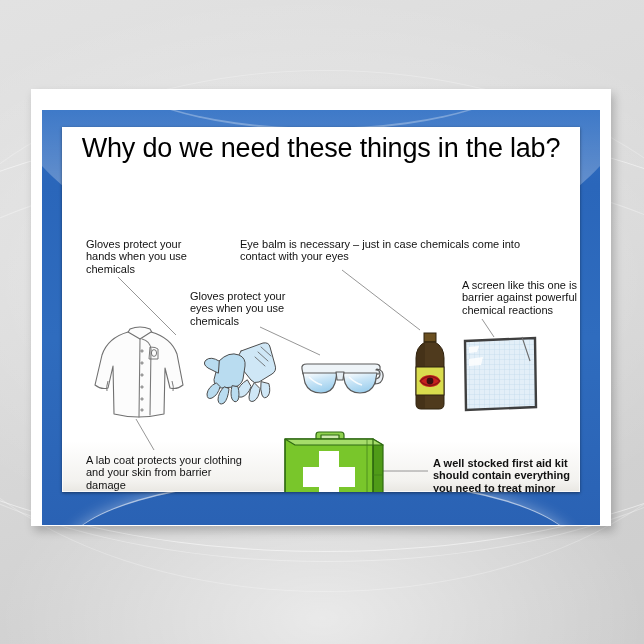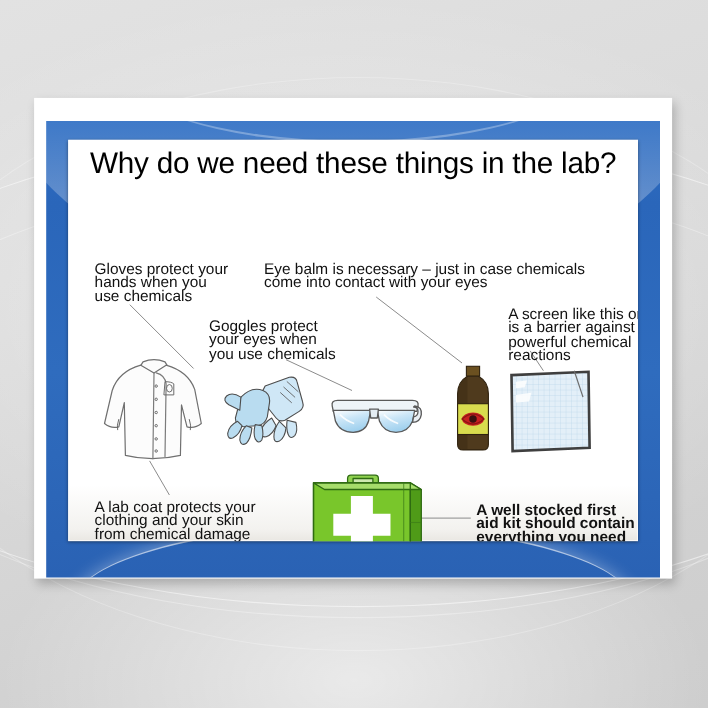--- a/index.html
+++ b/index.html
@@ -62,21 +62,21 @@
   .title{
     position:absolute;left:0;top:6px;width:100%;
     text-align:center;color:#000;
     font-size:27px;line-height:30px;font-weight:400;
     letter-spacing:-.2px;
   }
 
   
   .callout{
     position:absolute;color:#111;
-    font-size:14px;line-height:12.4px;
+    font-size:11px;line-height:12.4px;
   }
   .c-gloves {left:24px; top:111px; width:126px;}
   .c-eyebalm{left:178px;top:111px; width:300px;}
   .c-screen {left:365px;top:152px; width:140px;margin-left:35px;}
   .c-goggles{left:128px;top:163px; width:118px;}
   .c-labcoat{left:24px; top:327px; width:160px;}
   .c-firstaid{left:371px;top:330px;width:145px;font-weight:bold;}
 
   
   .lines{position:absolute;left:0;top:0;width:518px;height:365px;pointer-events:none;}
@@ -225,19 +225,19 @@
         <path fill="#ffffff" d="M42 22 h20 v16 h16 v20 h-16 v16 h-20 v-16 h-16 v-20 h16 z"></path>
         <g stroke="#3d7d18" stroke-width="1" fill="none" opacity=".7">
           <line x1="96" y1="46" x2="106" y2="46"></line>
           <line x1="90" y1="10" x2="90" y2="82"></line>
         </g>
       </svg>
 
       <div class="callout c-gloves">Gloves protect your hands when you use chemicals</div>
       <div class="callout c-eyebalm">Eye balm is necessary – just in case chemicals come into contact with your eyes</div>
       <div class="callout c-screen">A screen like this one is a barrier against powerful chemical reactions</div>
-      <div class="callout c-goggles">Goggles protect your eyes when you use chemicals</div>
-      <div class="callout c-labcoat">A lab coat protects your clothing and your skin from chemical damage</div>
+      <div class="callout c-goggles">Gloves protect your eyes when you use chemicals</div>
+      <div class="callout c-labcoat">A lab coat protects your clothing and your skin from barrier damage</div>
       <div class="callout c-firstaid">A well stocked first aid kit should contain everything you need to treat minor injuries</div>
 
     </div>
   </div>
 </div>
 
 </body></html>

